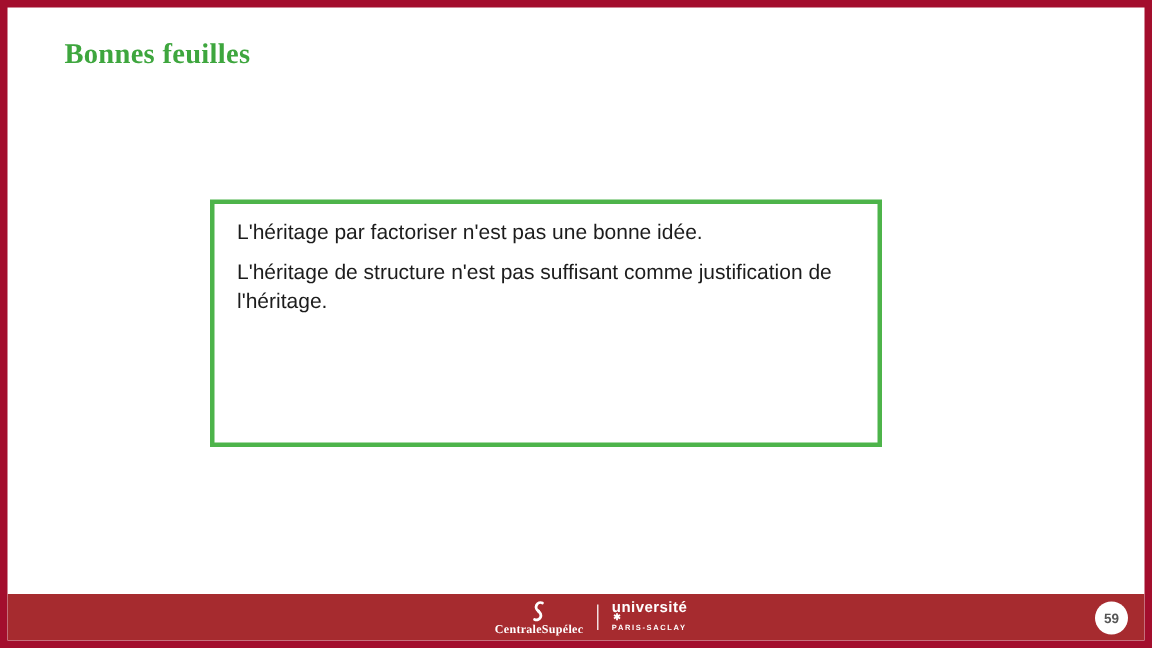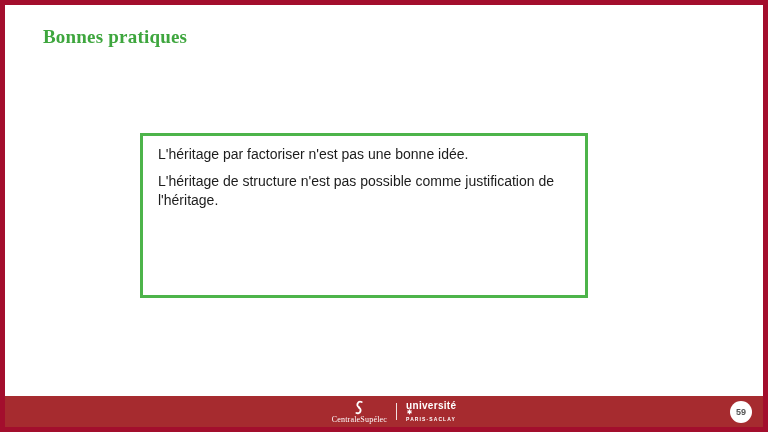--- a/index.html
+++ b/index.html
@@ -66,21 +66,21 @@
   .cs-logo{
     display:flex;
     flex-direction:column;
     align-items:center;
     line-height:1;
   }
   .cs-logo svg{display:block;margin-bottom:1px;}
   .cs-logo-label{
     font-family:"Liberation Serif","DejaVu Serif",serif;
     font-size:8px;
-    font-weight:normal;
+    font-weight:bold;
     letter-spacing:0.2px;
     color:#ffffff;
   }
   .logo-divider{
     width:1px;height:17px;
     background:rgba(255,255,255,0.85);
   }
   .ups-logo{
     display:flex;
     flex-direction:column;
@@ -119,25 +119,25 @@
     font-size:9px;
     font-weight:bold;
     color:var(--badge-text);
   }
 </style>
 </head>
 <body>
 
 <div class="slide">
 
-  <h1 class="slide-title">Bonnes pratiques</h1>
+  <h1 class="slide-title">Bonnes feuilles</h1>
 
   <div class="content-box">
     <p>L'héritage par factoriser n'est pas une bonne idée.</p>
-    <p>L'héritage de structure n'est pas possible comme justification de l'héritage.</p>
+    <p>L'héritage de structure n'est pas suffisant comme justification de l'héritage.</p>
   </div>
 
   <div class="footer-band">
     <div class="logo-group">
 
       <div class="cs-logo">
         <span>
           <svg width="14" height="15" viewBox="0 0 20 24" fill="none">
             <path d="M14.2 3.2 a4.6 4.6 0 1 0 -4.0 8.6" stroke="#ffffff" stroke-width="3" stroke-linecap="round"></path>
             <path d="M5.8 20.8 a4.6 4.6 0 1 0 4.0 -8.6" stroke="#ffffff" stroke-width="3" stroke-linecap="round"></path>

